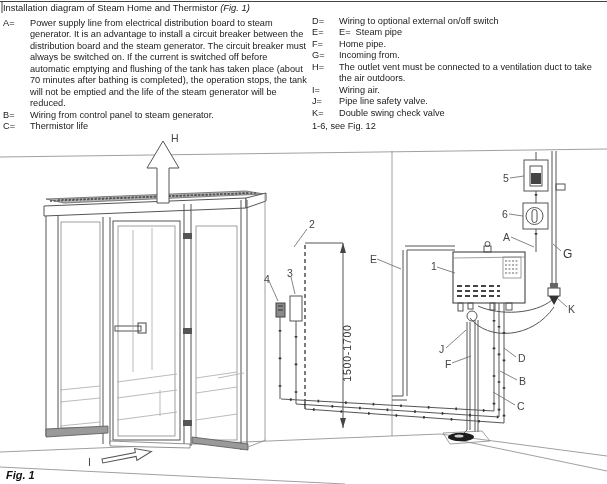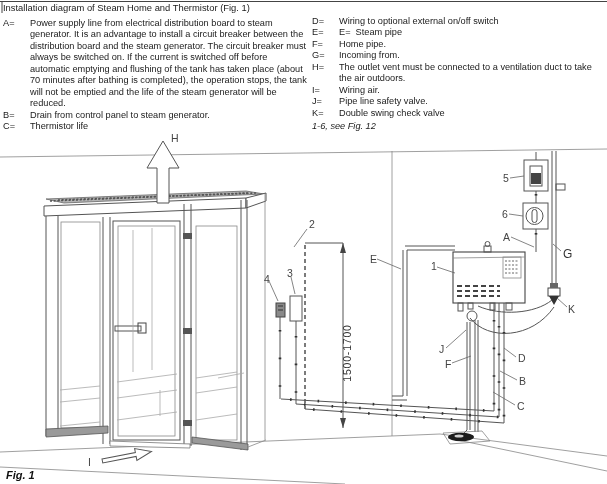--- a/index.html
+++ b/index.html
@@ -1,26 +1,26 @@
 <!DOCTYPE html>
 <html><head>
 <meta charset="utf-8">
 <style>
   html,body{margin:0;padding:0;background:#e8e8e8;}
   #page{position:relative;width:607px;height:484px;background:#ffffff;overflow:hidden;
         font-family:"Liberation Sans",sans-serif;color:#1a1a1a;}
   #diagram-svg{position:absolute;left:0;top:0;width:607px;height:484px;}
   .title{position:absolute;left:3px;top:2px;font-size:9.4px;white-space:nowrap;}
-  .title .fig{text-align:right;}
+  .title .fig{font-style:italic;text-align:right;}
   #legend-left{position:absolute;left:3px;top:18px;width:305px;font-size:9.2px;line-height:11.45px;}
   #legend-right{position:absolute;left:312px;top:16px;width:293px;font-size:9.2px;line-height:11.45px;}
   .lrow{display:flex;align-items:flex-start;}
   .lkey{flex:0 0 27px;}
   .ltxt{flex:1;white-space:pre-wrap;}
-  .note{position:absolute;left:312px;top:121px;font-size:9.2px;font-style:italic;}
+  .note{position:absolute;left:312px;top:121px;font-size:9.2px;}
   
   .ln{stroke:#555;fill:none;stroke-width:1;}
   .lt{stroke:#888;fill:none;stroke-width:0.8;}
   .faint{stroke:#aaa;fill:none;stroke-width:0.8;}
   .dk{stroke:#444;fill:none;stroke-width:1;}
   .dots{stroke:#333;fill:none;stroke-width:2.6;stroke-dasharray:1.6 26;}
   .lead{stroke:#666;fill:none;stroke-width:0.8;}
   .lbl{font-family:"Liberation Sans",sans-serif;font-size:10.5px;fill:#444;}
   .lblbig{font-family:"Liberation Sans",sans-serif;font-size:12px;fill:#333;}
   .dimtxt{font-family:"Liberation Sans",sans-serif;font-size:10.5px;fill:#333;letter-spacing:0.8px;}
@@ -267,21 +267,21 @@
 
   <div class="title"><span>Installation diagram of Steam Home and Thermistor </span><span class="fig">(Fig. 1)</span></div>
 
   <div id="legend-left">
       <div class="lrow">
         <span class="lkey">A=</span>
         <span class="ltxt">Power supply line from electrical distribution board to steam generator. It is an advantage to install a circuit breaker between the distribution board and the steam generator. The circuit breaker must always be switched on. If the current is switched off before automatic emptying and flushing of the tank has taken place (about 70 minutes after bathing is completed), the operation stops, the tank will not be emptied and the life of the steam generator will be reduced.</span>
       </div>
       <div class="lrow">
         <span class="lkey">B=</span>
-        <span class="ltxt">Drain from control panel to steam generator.</span>
+        <span class="ltxt">Wiring from control panel to steam generator.</span>
       </div>
       <div class="lrow">
         <span class="lkey">C=</span>
         <span class="ltxt">Thermistor life</span>
       </div>
     </div>
   <div id="legend-right">
       <div class="lrow">
         <span class="lkey">D=</span>
         <span class="ltxt">Wiring to optional external on/off switch</span>

